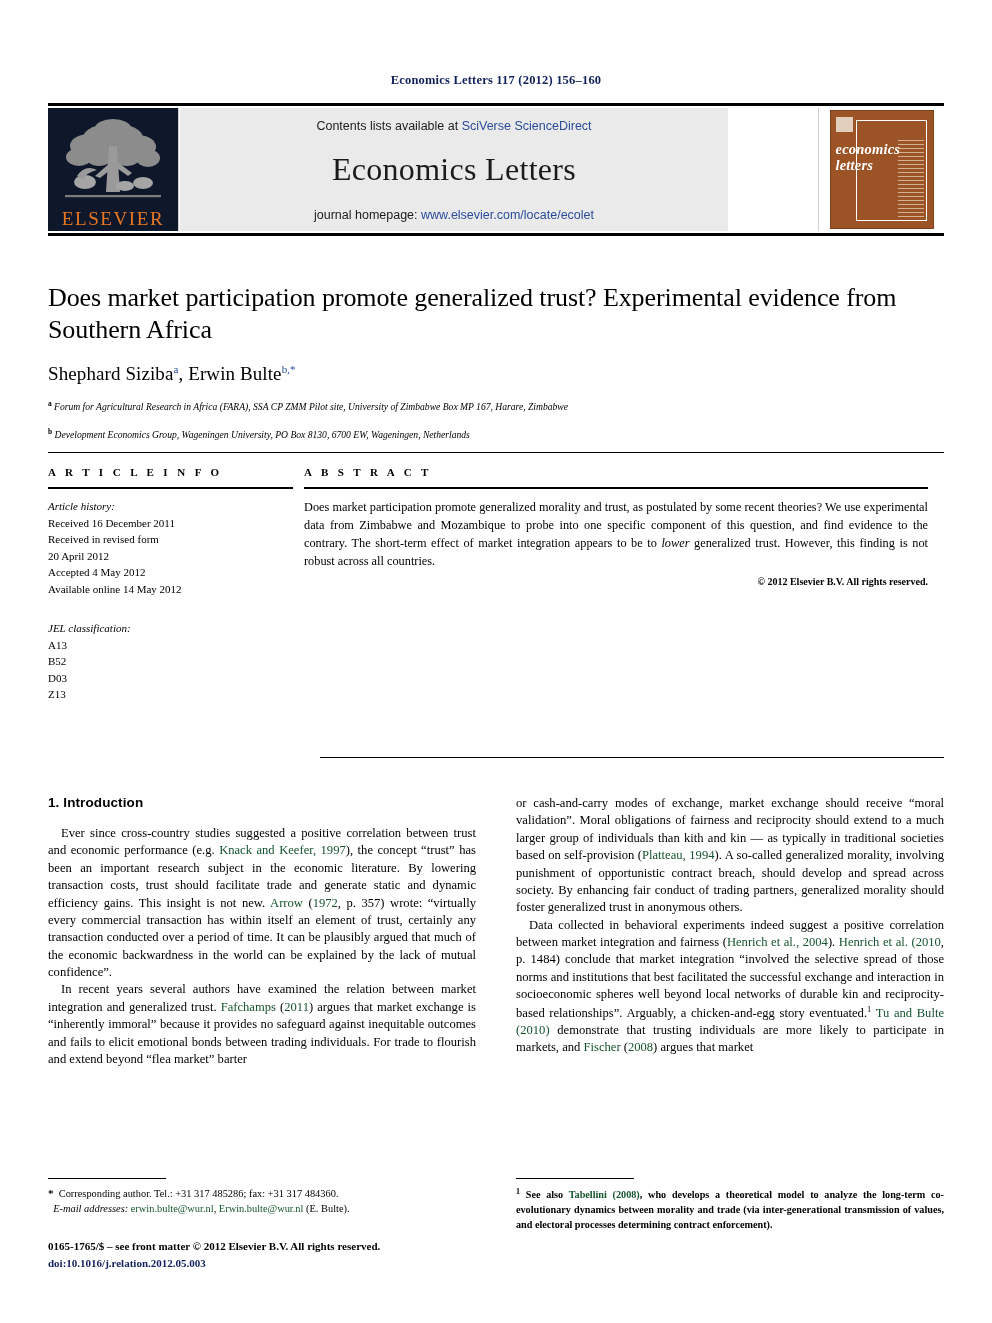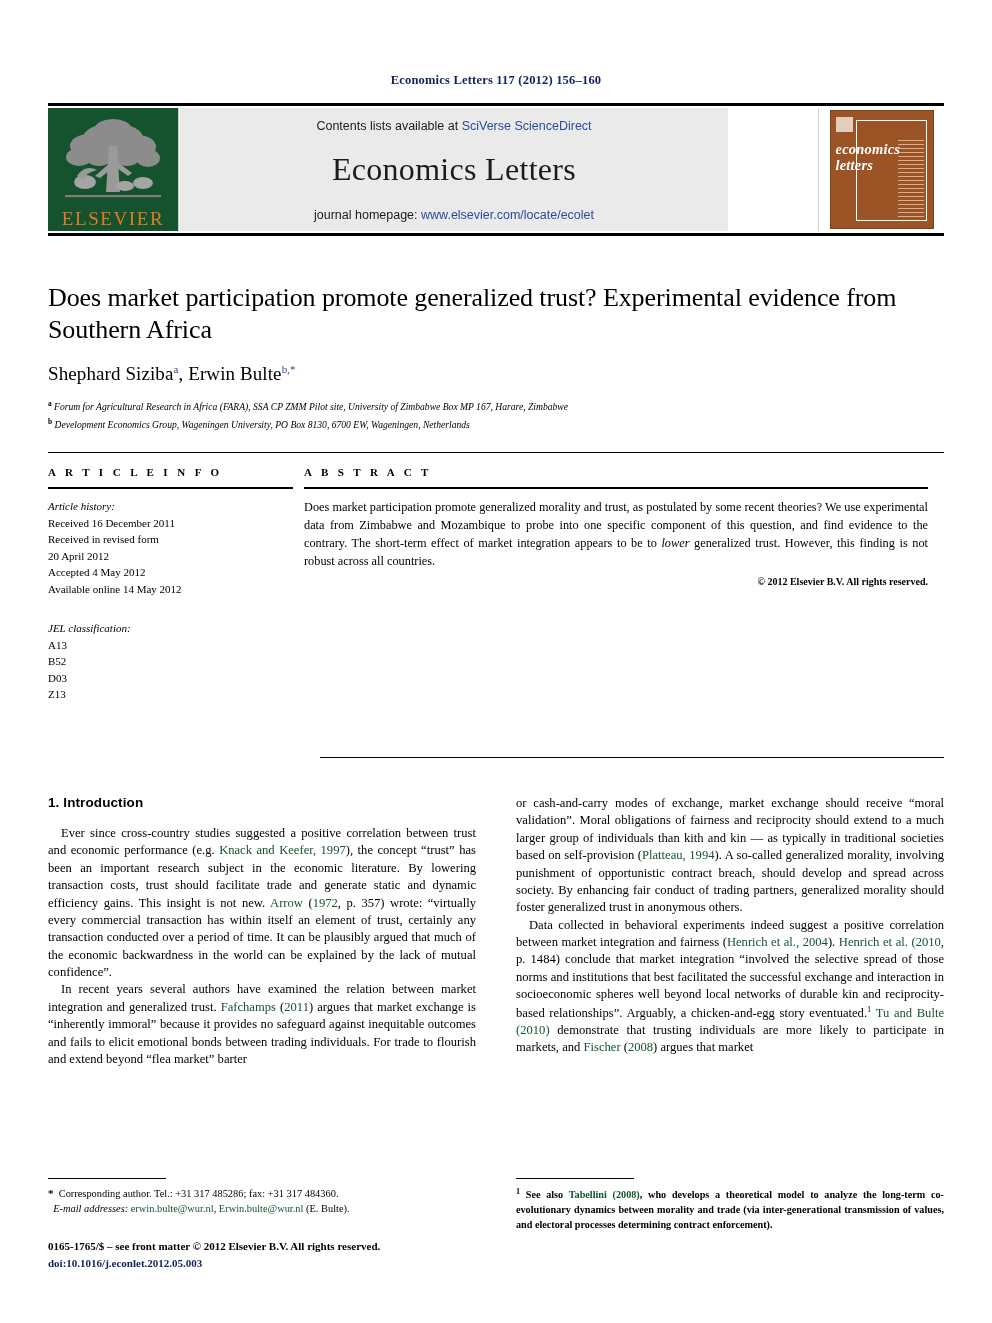--- a/index.html
+++ b/index.html
@@ -27,21 +27,21 @@
   .masthead {
     position:absolute; left:48px; top:103px; width:896px; height:128px;
   }
   .masthead .rule-top {
     position:absolute; left:0; top:0; width:896px; height:3px; background:#000;
   }
   .logo-box {
     position:absolute; left:0; top:5px; width:131px; height:123px;
     border-right:1px solid #cfcfcf;
     display:flex; flex-direction:column; align-items:center; justify-content:flex-end;
-    padding-bottom:3px; background:#14532d;
+    padding-bottom:3px; background:#0f172a;
   }
   .tree-svg { width:108px; height:92px; display:block; }
   .elsevier-word {
     font-family:"Liberation Serif", serif;
     font-size:19px; letter-spacing:1.6px; color:#E87722; line-height:1;
     margin-top:1px;
   }
   .center-box {
     position:absolute; left:132px; top:5px; width:548px; height:123px;
     background:#eaeaea;
@@ -109,21 +109,21 @@
   .authors {
     font-family:"Liberation Serif", serif;
     font-size:19px; margin-top:17px; color:#000; letter-spacing:.1px;
   }
   .authors sup { font-size:11px; color:#2a4b9b; vertical-align:super; }
   .affil {
     font-family:"Liberation Serif", serif;
     font-style:italic; font-size:9.6px; line-height:1.62; margin-top:13px; color:#000;
   }
   .affil div sup { font-style:normal; font-weight:bold; font-size:7.4px; }
-  .affil .b2 { margin-top:1px; }
+  .affil .b2 { margin-top:11px; }
 
   
   .panel-rule-top {
     position:absolute; left:48px; top:452px; width:896px; height:1px; background:#000;
   }
   .infocol { position:absolute; left:48px; top:466px; width:245px; }
   .abscol  { position:absolute; left:304px; top:466px; width:624px; }
 
   .sechead {
     font-family:"Liberation Serif", serif;
@@ -337,21 +337,21 @@
     <div class="foot-note">
       <span class="star">*</span>&nbsp;
       <span>Corresponding author. Tel.: +31 317 485286; fax: +31 317 484360.</span><br>
       &nbsp;&nbsp;<span class="em">E-mail addresses:</span>
       <span class="cit">erwin.bulte@wur.nl</span><span>, </span><span class="cit">Erwin.bulte@wur.nl</span><span> (E. Bulte).</span>
     </div>
   </div>
 
   <div class="imprint">
     <div>0165-1765/$ – see front matter © 2012 Elsevier B.V. All rights reserved.</div>
-    <div class="doi">doi:10.1016/j.econlet.2012.05.003</div>
+    <div class="doi">doi:10.1016/j.relation.2012.05.003</div>
   </div>
 
   <div class="foot-right">
     <div class="fr-rule"></div>
     <div class="foot-note"><span class="fnum">1</span><span> See also </span><span class="cit">Tabellini (2008)</span><span>, who develops a theoretical model to analyze the long-term co-evolutionary dynamics between morality and trade (via inter-generational transmission of values, and electoral processes determining contract enforcement).</span></div>
   </div>
 
 </div>
 
 </body></html>

